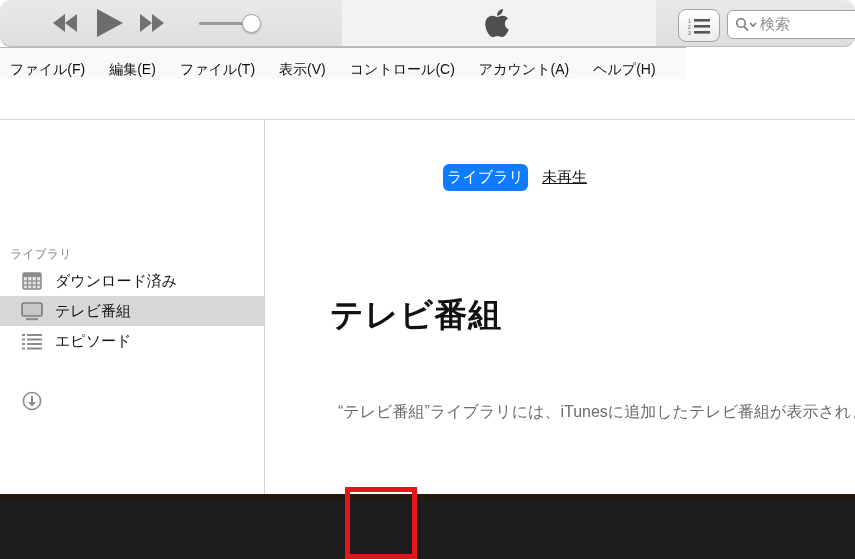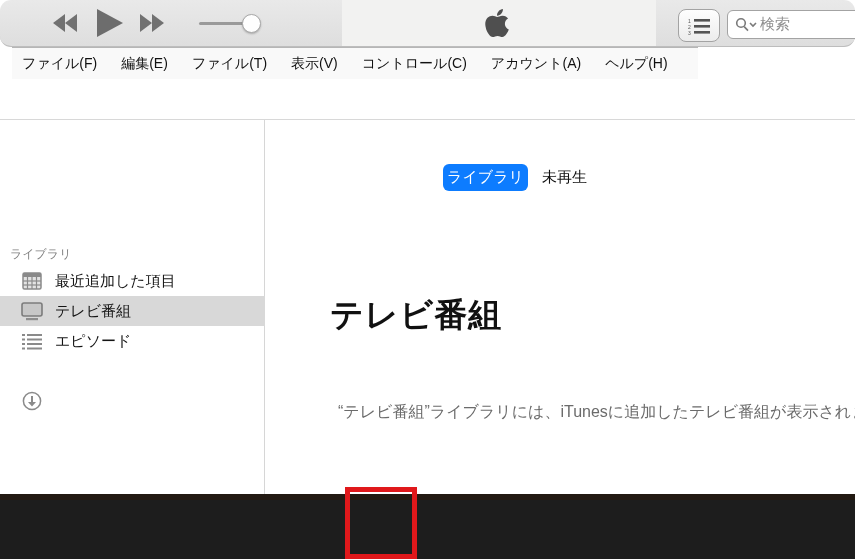--- a/index.html
+++ b/index.html
@@ -17,37 +17,37 @@
     background:#fefefe;border:1px solid #a8a8a8;box-shadow:0 1px 2px rgba(0,0,0,.25);}
   #list-view-btn{left:678px;top:9px;width:40px;height:31px;border-radius:8px;
     background:linear-gradient(#fefefe,#ececec);border:1px solid #a3a3a3;
     display:flex;align-items:center;justify-content:center;cursor:pointer;}
   #search-box{left:727px;top:10px;width:140px;height:27px;border-radius:6px;
     background:#fff;border:1px solid #a3a3a3;display:flex;align-items:center;
     padding-left:7px;gap:3px;}
   #search-box span{color:#8f8f8f;font-size:15px;}
 
   
-  #menubar{left:12px;top:47px;width:686px;height:32px;background:#f9f9f9;
-    border-top:1px solid #b6b6b6;display:flex;align-items:center;padding-left:10px;box-sizing:border-box;}
+  #menubar{left:0;top:47px;width:686px;height:32px;background:#f9f9f9;
+    border-top:1px solid #b6b6b6;display:flex;align-items:flex-end;padding-left:10px;box-sizing:border-box;}
   .menu-item{font-size:14px;color:#111;margin-right:24px;cursor:default;white-space:nowrap;}
 
   
   #navbar{left:0;top:79px;width:855px;height:41px;background:#fff;border-bottom:1px solid #d8d8d8;box-sizing:border-box;}
   #back-btn{left:17px;top:84px;width:29px;height:28px;border:1px dotted #4a4a4a;border-radius:4px;
     display:flex;align-items:center;justify-content:center;background:#fff;cursor:pointer;}
   #fwd-btn{left:48px;top:84px;width:29px;height:28px;border:1px solid #e2e2e2;border-radius:4px;
     display:flex;align-items:center;justify-content:center;background:#fff;cursor:default;}
   #media-dropdown{left:90px;top:83px;width:158px;height:30px;border:1px solid #c6c6c6;border-radius:6px;
     background:#fff;display:flex;align-items:center;padding:0 8px 0 10px;box-sizing:border-box;cursor:pointer;}
   #media-dropdown .lbl{font-size:15px;color:#111;margin-left:9px;flex:1;}
   #tab-library{left:443px;top:85px;width:85px;height:27px;background:#0d7cff;border-radius:6px;
     color:#fff;font-size:15px;display:flex;align-items:center;justify-content:center;cursor:pointer;}
   #tab-unplayed{left:542px;top:85px;height:27px;display:flex;align-items:center;
-    color:#111;font-size:15px;cursor:pointer;}
+    color:#111;font-size:15px;cursor:pointer;text-decoration:underline;}
 
   
   #sidebar{left:0;top:120px;width:265px;height:374px;background:#fff;border-right:1px solid #d6d6d6;box-sizing:border-box;}
   #sidebar-header{left:10px;top:126px;font-size:12px;color:#7f7f7f;}
   .side-row{left:0;width:265px;height:30px;display:flex;align-items:center;cursor:pointer;}
   .side-row.selected{background:#d8d8d8;}
   .side-row .ic{width:22px;height:22px;margin-left:21px;display:flex;align-items:center;justify-content:center;}
   .side-row .txt{font-size:15px;color:#141414;margin-left:12px;white-space:nowrap;}
 
   
@@ -151,21 +151,21 @@
         <svg width="20" height="18">
           <rect x="1" y="1" width="18" height="16" rx="1.5" fill="#e3e3e3" stroke="#8a8a8a" stroke-width="1.5"></rect>
           <rect x="1" y="1" width="18" height="4" fill="#8a8a8a"></rect>
           <line x1="5.5" y1="5" x2="5.5" y2="17" stroke="#8a8a8a" stroke-width="1.2"></line>
           <line x1="10" y1="5" x2="10" y2="17" stroke="#8a8a8a" stroke-width="1.2"></line>
           <line x1="14.5" y1="5" x2="14.5" y2="17" stroke="#8a8a8a" stroke-width="1.2"></line>
           <line x1="1" y1="9" x2="19" y2="9" stroke="#8a8a8a" stroke-width="1.2"></line>
           <line x1="1" y1="13" x2="19" y2="13" stroke="#8a8a8a" stroke-width="1.2"></line>
         </svg>
       </span>
-      <span class="txt">最近追加した項目</span>
+      <span class="txt">ダウンロード済み</span>
     </div>
 
     <div class="side-row selected abs" style="top:176px">
       <span class="ic">
         <svg width="22" height="19">
           <rect x="1" y="1" width="20" height="13" rx="2" fill="#c7c7c7" stroke="#7c7c7c" stroke-width="1.6"></rect>
           <rect x="5" y="16" width="12" height="2.2" fill="#8d8d8d"></rect>
         </svg>
       </span>
       <span class="txt">テレビ番組</span>

